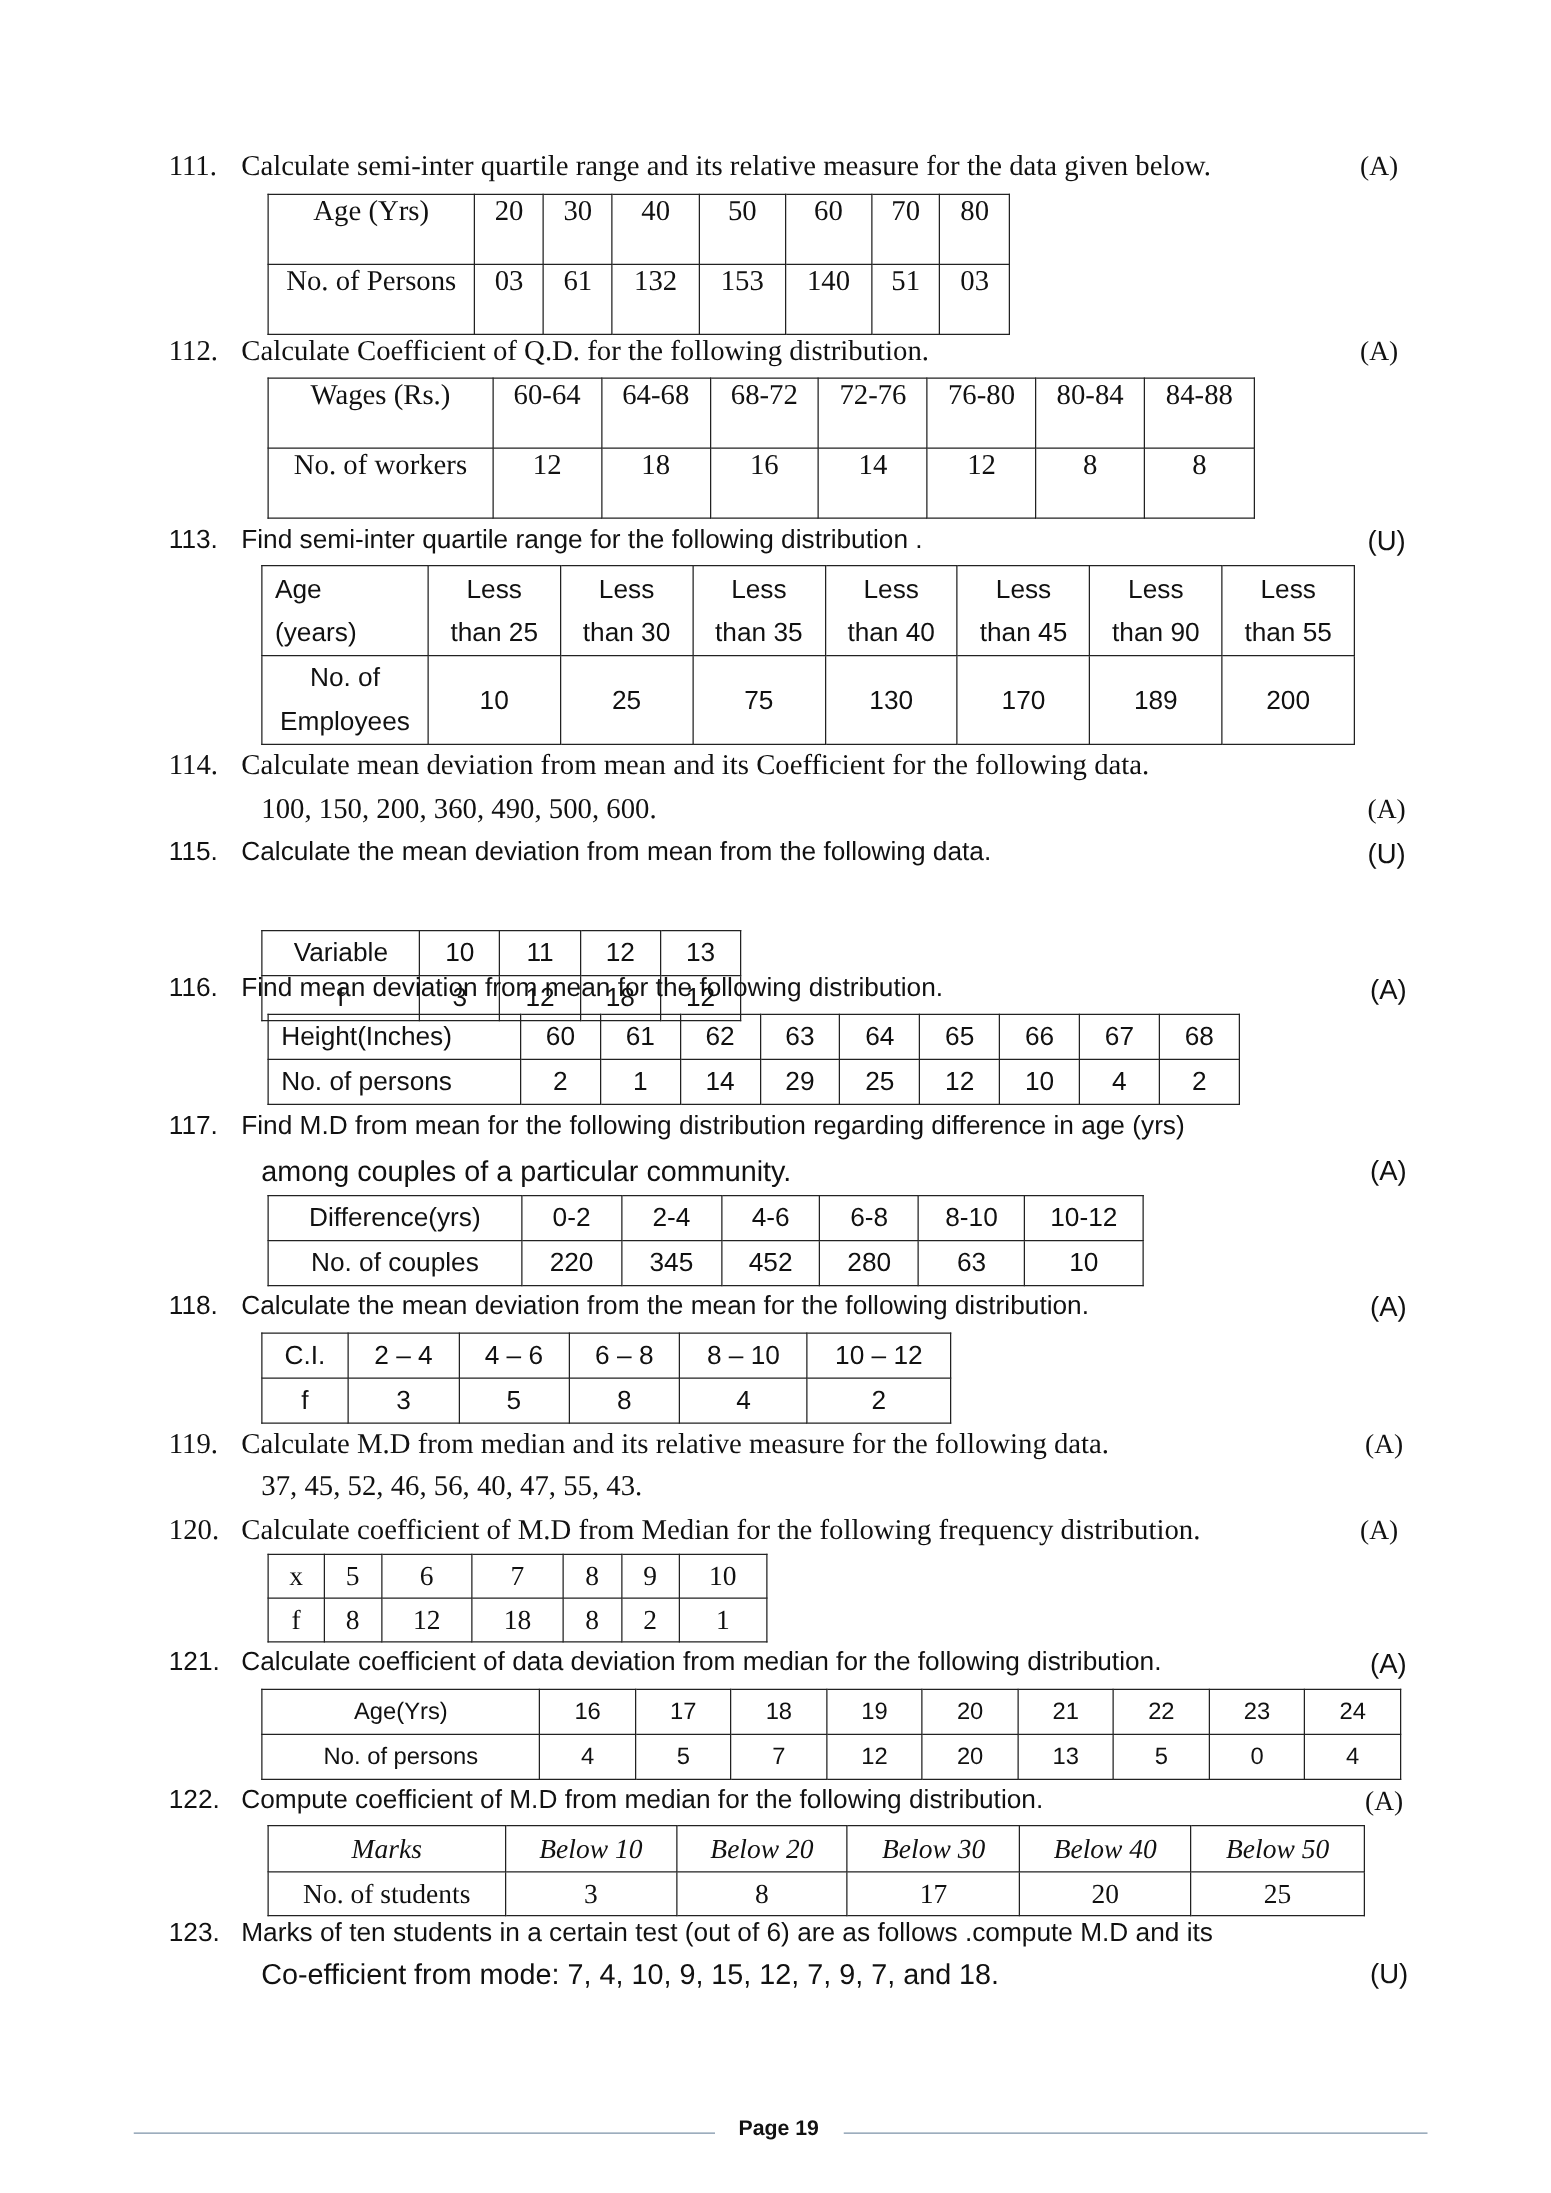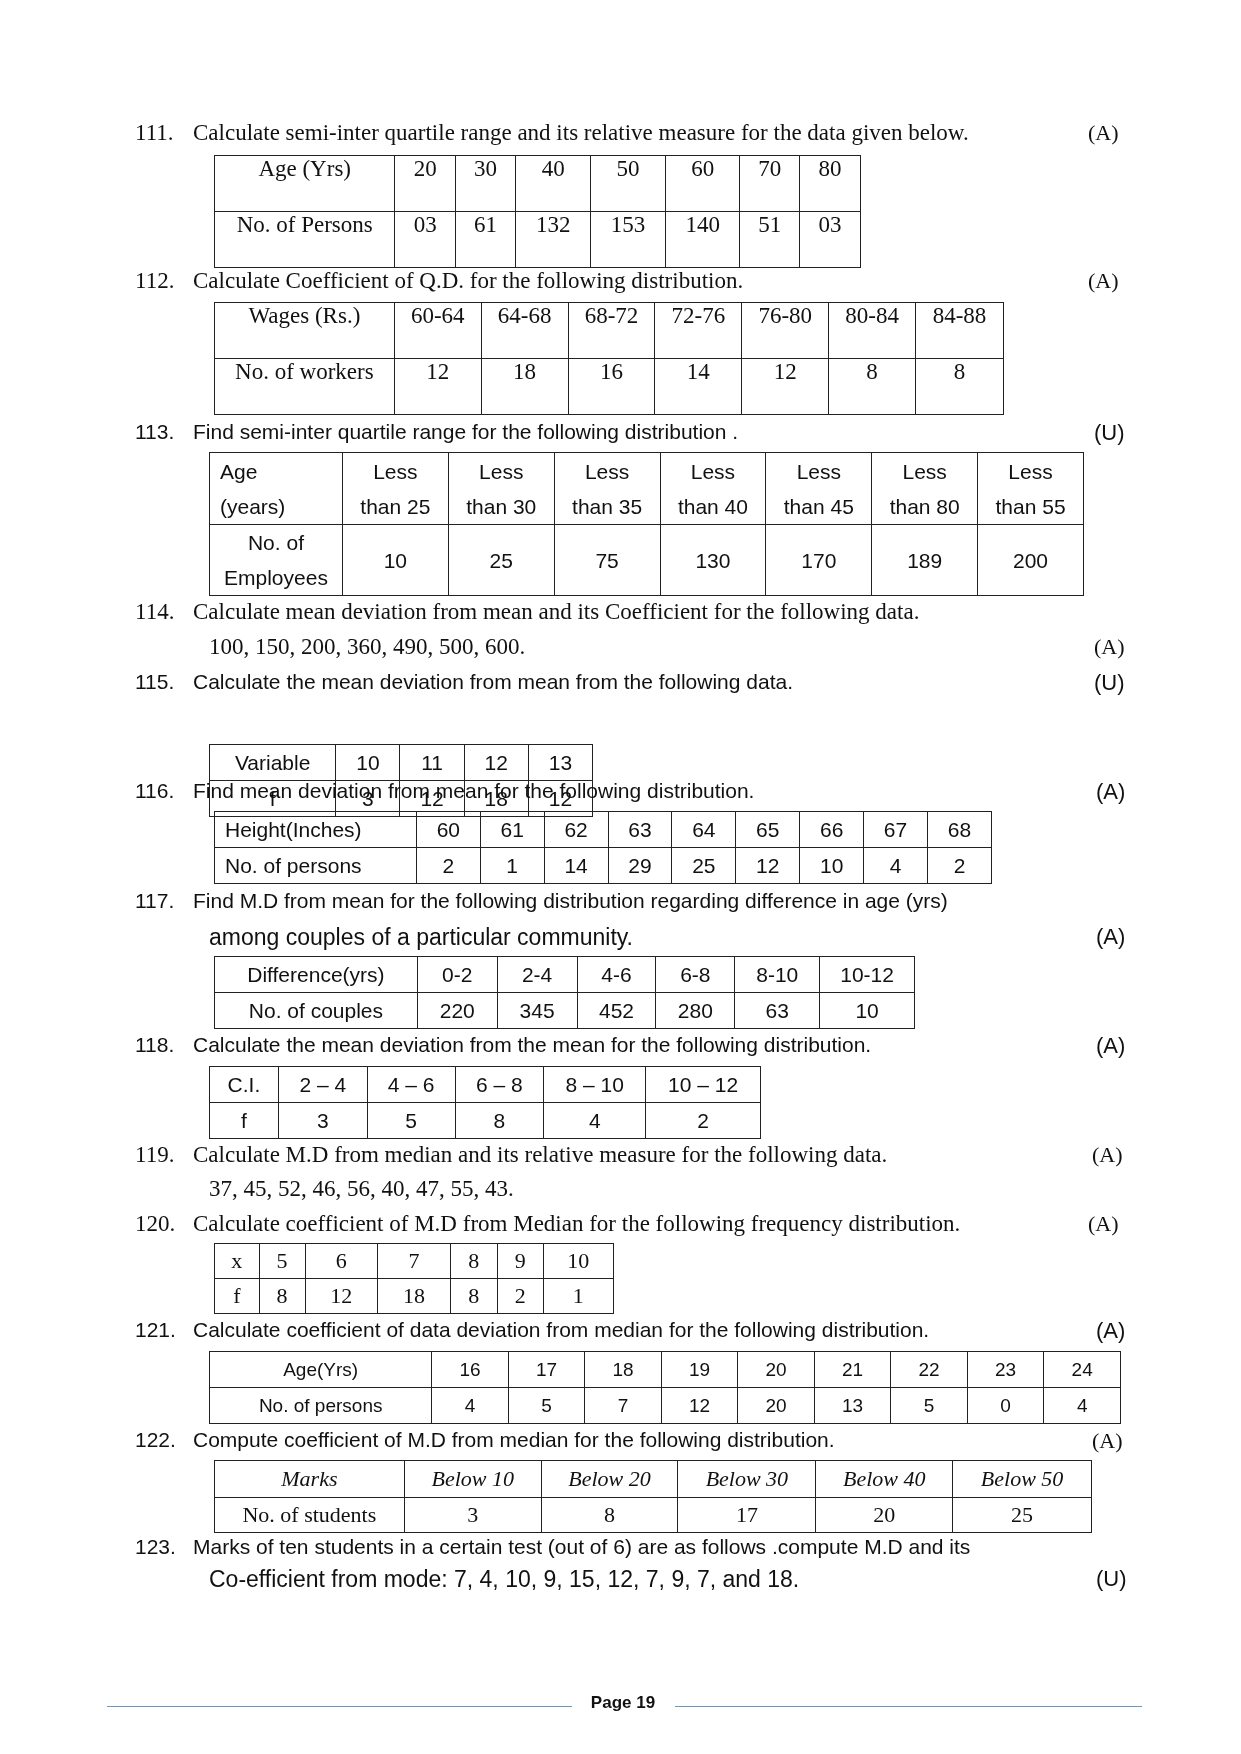--- a/index.html
+++ b/index.html
@@ -17,21 +17,21 @@
   .footer-text { position:absolute; top:1693px; left:583px; width:80px; text-align:center;
     font-family:"Liberation Sans", sans-serif; font-weight:bold; font-size:17px; }
 </style>
 </head>
 <body>
 
 <div class="q serif" style="top:120px;">
   <span class="num">111.</span><span>Calculate semi-inter quartile range and its relative measure for the data given below.</span>
 </div>
 <div class="tag serif" style="top:120px; left:1088px;">(A)</div>
-<table class="serif" style="top:155px; left:214px; width:647px; font-size:23px;">
+<table class="serif" style="top:155px; left:214px; width:594px; font-size:23px;">
   <colgroup>
       <col style="width:190px">
       <col style="width:64px">
       <col style="width:63px">
       <col style="width:79px">
       <col style="width:78px">
       <col style="width:78px">
       <col style="width:63px">
       <col style="width:64px">
     </colgroup>
@@ -134,21 +134,21 @@
     <td>
           <div>Less</div>
           <div>than 40</div>
         </td>
     <td>
           <div>Less</div>
           <div>than 45</div>
         </td>
     <td>
           <div>Less</div>
-          <div>than 80</div>
+          <div>than 90</div>
         </td>
     <td>
           <div>Less</div>
           <div>than 55</div>
         </td>
   </tr>
   <tr style="height:70px;">
     <td>
           <div>No. of</div>
           <div>Employees</div>

